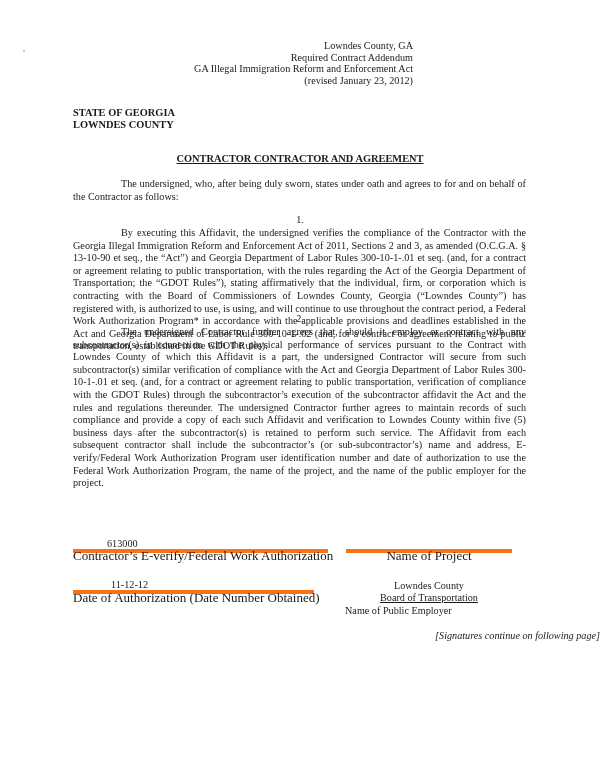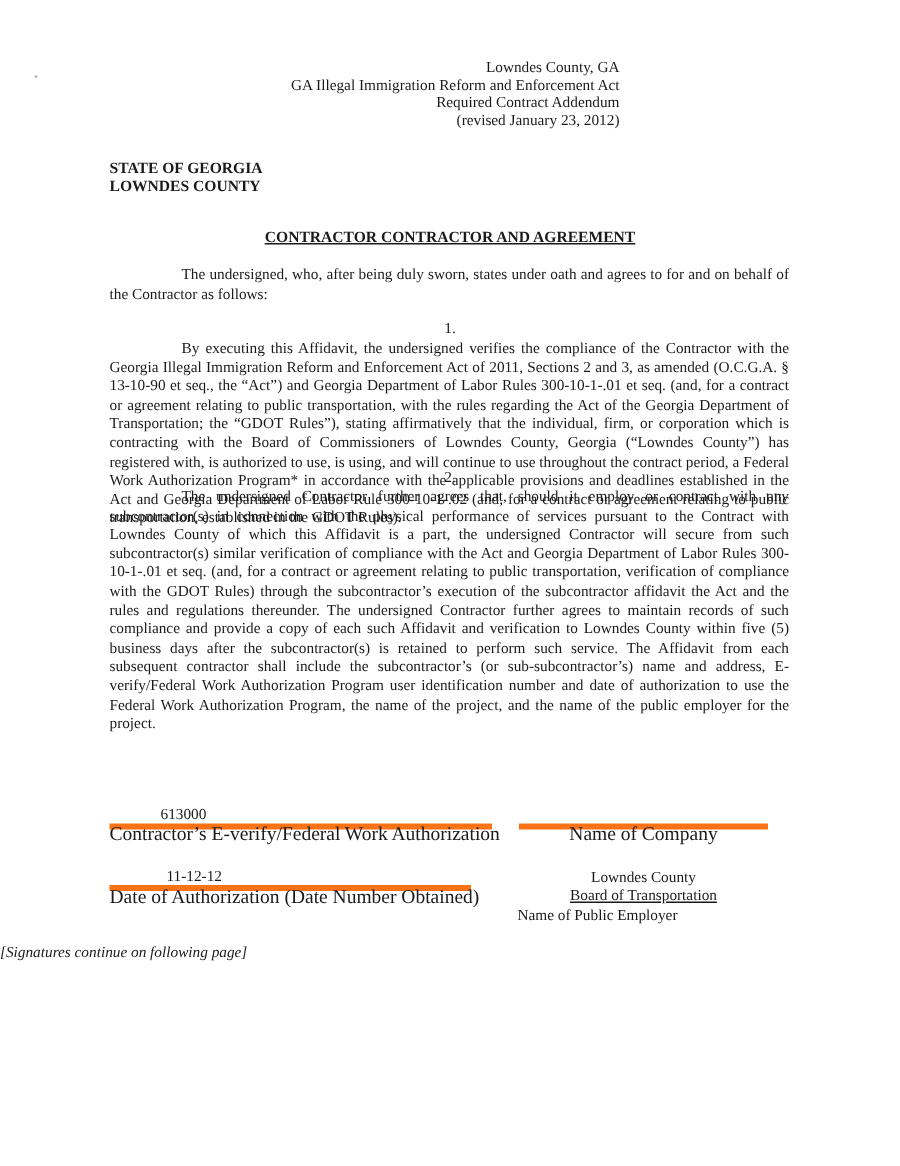--- a/index.html
+++ b/index.html
@@ -41,34 +41,34 @@
   .proj-line { left: 346px; top: 538px; width: 166px; }
   .ein-label { left: 73px; top: 550px; }
   .proj-label { left: 346px; width: 166px; top: 550px; text-align: center; }
   .date-line { left: 73px; top: 579px; width: 241px; }
   .date-line span { left: 38px; }
   .date-label { left: 73px; top: 592px; }
   .emp-block { position: absolute; left: 346px; width: 166px; top: 580px; text-align: center; font-size: 10.2px; line-height: 12.2px; }
   .emp-u { text-decoration: underline; }
   .emp-label { position: absolute; left: 345px; top: 605px; font-size: 10.2px; }
   .continue {
-    position: absolute; left: 0; width: 600px; top: 630px; text-align: left;
+    position: absolute; left: 0; width: 600px; top: 630px; text-align: right;
     font-size: 10.2px; font-style: italic;
   }
 </style>
 </head>
 <body>
 
 <div class="page">
   <div class="speck"></div>
 
   <div class="header-right">
     <div>Lowndes County, GA</div>
+    <div>Required Contract Addendum</div>
     <div>GA Illegal Immigration Reform and Enforcement Act</div>
-    <div>Required Contract Addendum</div>
     <div>(revised January 23, 2012)</div>
   </div>
 
   <div class="state-block">
     <div>STATE OF GEORGIA</div>
     <div>LOWNDES COUNTY</div>
   </div>
 
   <div class="title">CONTRACTOR CONTRACTOR AND AGREEMENT</div>
 
@@ -83,21 +83,21 @@
   <div class="sigline ein-line">
     <span>613000</span>
   </div>
   <div class="siglabel ein-label">
     <div>Contractor’s E-verify/Federal Work Authorization</div>
   </div>
 
   <div class="sigline proj-line">
     <span></span>
   </div>
-  <div class="siglabel proj-label">Name of Company</div>
+  <div class="siglabel proj-label">Name of Project</div>
 
   <div class="sigline date-line">
     <span>11-12-12</span>
   </div>
   <div class="siglabel date-label">Date of Authorization (Date Number Obtained)</div>
 
   <div class="emp-block">
     <div>Lowndes County</div>
     <div class="emp-u">Board of Transportation</div>
   </div>

